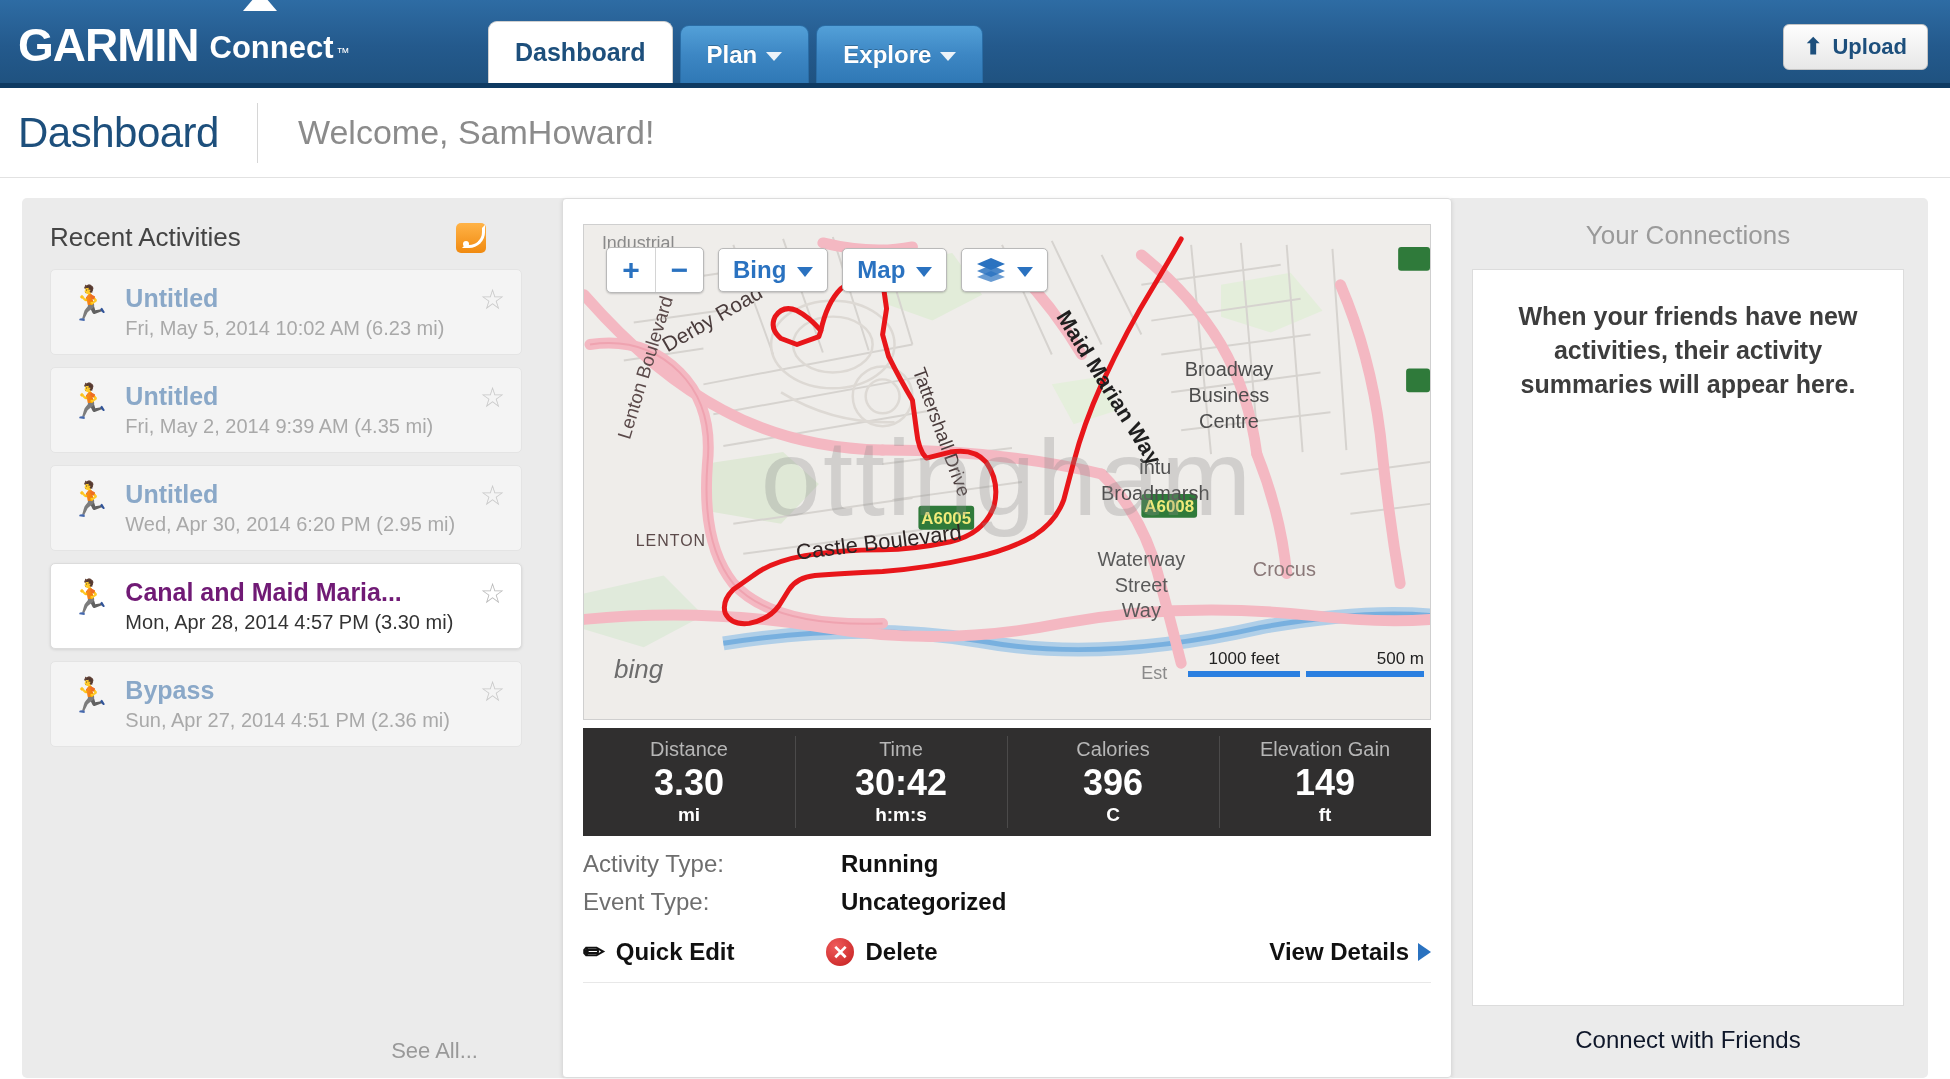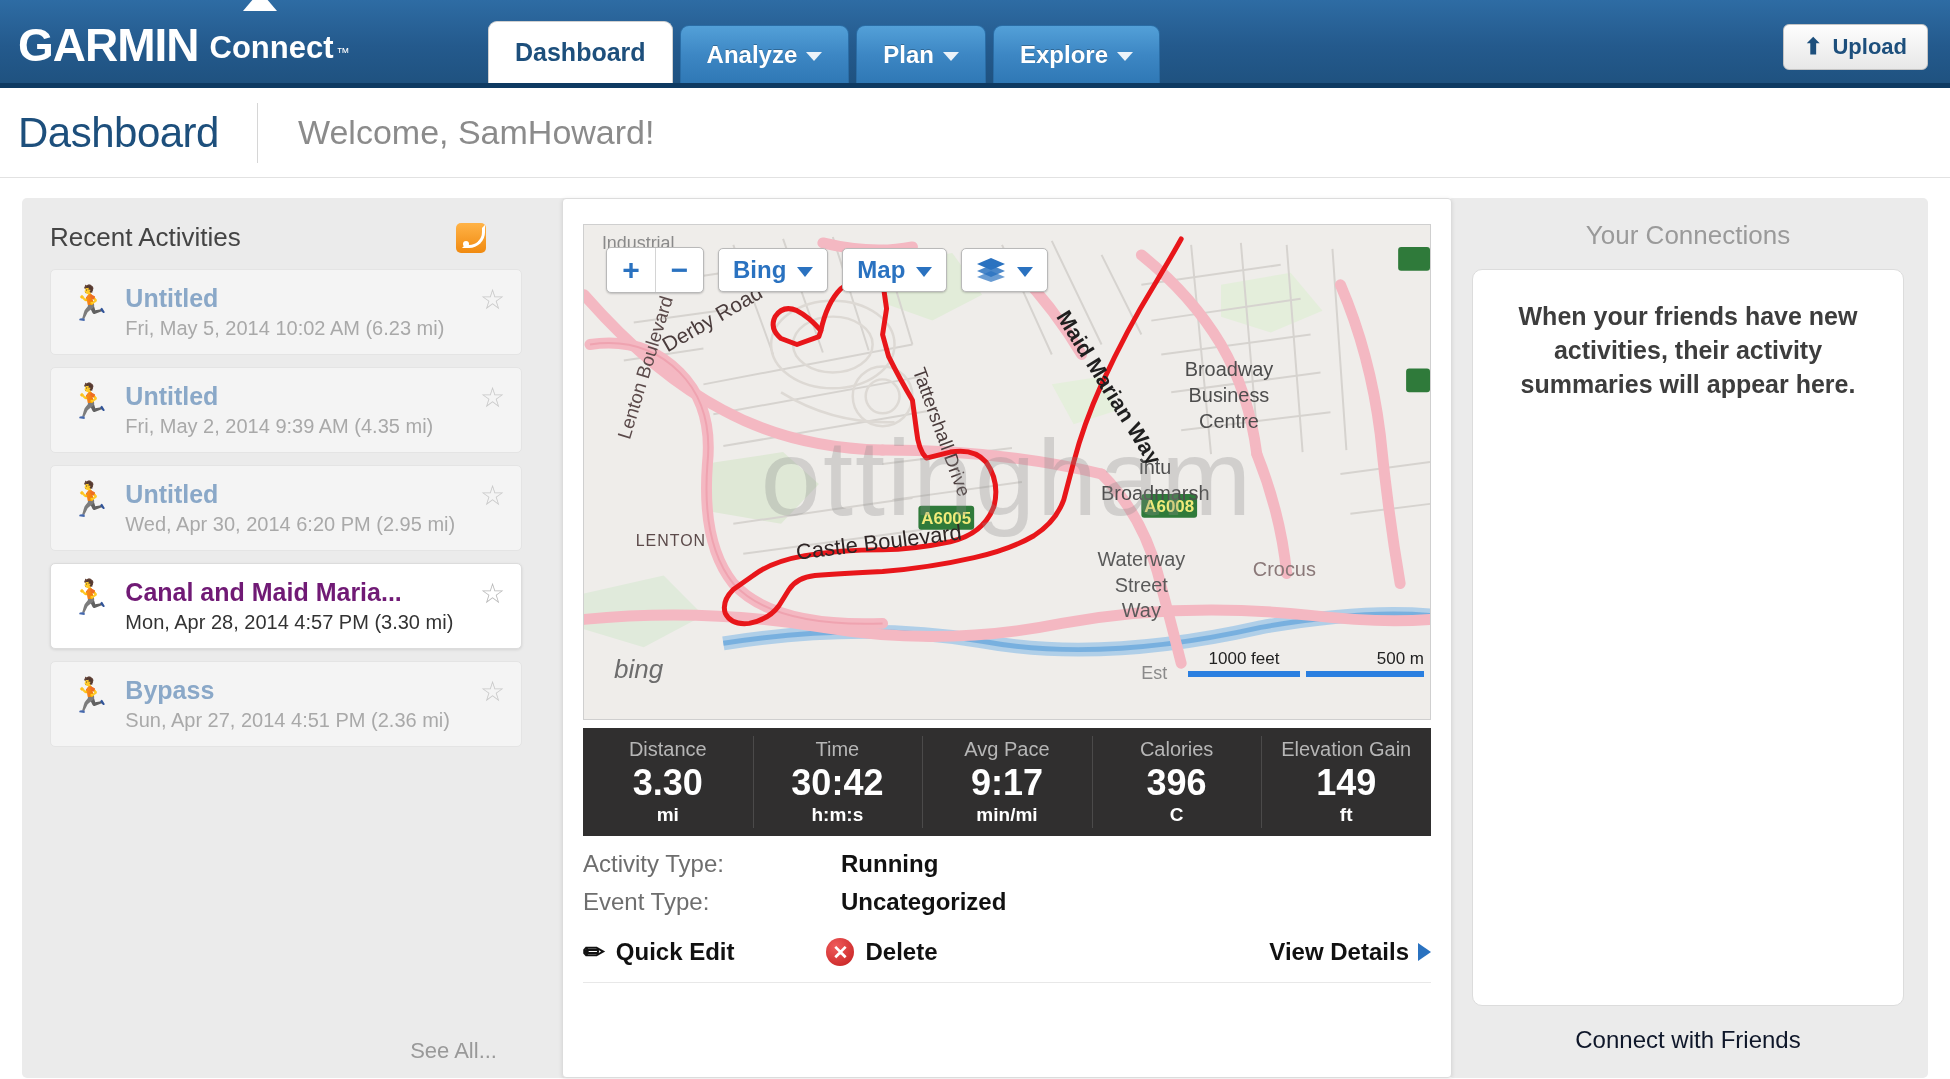--- a/index.html
+++ b/index.html
@@ -220,21 +220,21 @@
     font-size: 28px;
     color: #c9c9c9;
     line-height: 28px;
     margin-top: 2px;
     cursor: pointer;
   }
   .act-item.selected .star { color: #b9b9b9; }
 
   .see-all {
     position: absolute;
-    right: 47px; bottom: 14px;
+    right: 66px; bottom: 14px;
     font-size: 22px;
     color: #999;
     cursor: pointer;
   }
 
   
   .mapcard {
     position: absolute;
     left: 540px; top: 0;
     width: 890px;
@@ -423,21 +423,21 @@
   .conn-title {
     text-align: center;
     font-size: 26px;
     color: #9a9a9a;
     margin-bottom: 18px;
   }
   .conn-box {
     flex: 1;
     background: #fff;
     border: 1px solid #dcdcdc;
-    border-radius: 10px;
+    border-radius: 0;
     padding: 30px 26px;
   }
   .conn-msg {
     text-align: center;
     font-size: 25px;
     color: #3d3d3d;
     line-height: 1.35;
     font-weight: bold;
   }
   .conn-link {
@@ -455,24 +455,20 @@
   <div class="logo-wrap">
     <div class="logo-garmin">GARMIN</div>
     <div class="logo-delta"></div>
     <div class="logo-connect">Connect</div>
     <div class="logo-tm">™</div>
   </div>
 
   <div class="tabs">
     <div class="tab active">
       <span>Dashboard</span>
-    </div>
-    <div class="tab">
-      <span>Analyze</span>
-      <span class="caret-down"></span>
     </div>
     <div class="tab">
       <span>Plan</span>
       <span class="caret-down"></span>
     </div>
     <div class="tab">
       <span>Explore</span>
       <span class="caret-down"></span>
     </div>
   </div>
@@ -682,25 +678,20 @@
             <div class="lab">Distance</div>
             <div class="val">3.30</div>
             <div class="uni">mi</div>
           </div>
           <div class="stat">
             <div class="lab">Time</div>
             <div class="val">30:42</div>
             <div class="uni">h:m:s</div>
           </div>
           <div class="stat">
-            <div class="lab">Avg Pace</div>
-            <div class="val">9:17</div>
-            <div class="uni">min/mi</div>
-          </div>
-          <div class="stat">
             <div class="lab">Calories</div>
             <div class="val">396</div>
             <div class="uni">C</div>
           </div>
           <div class="stat">
             <div class="lab">Elevation Gain</div>
             <div class="val">149</div>
             <div class="uni">ft</div>
           </div>
         </div>

